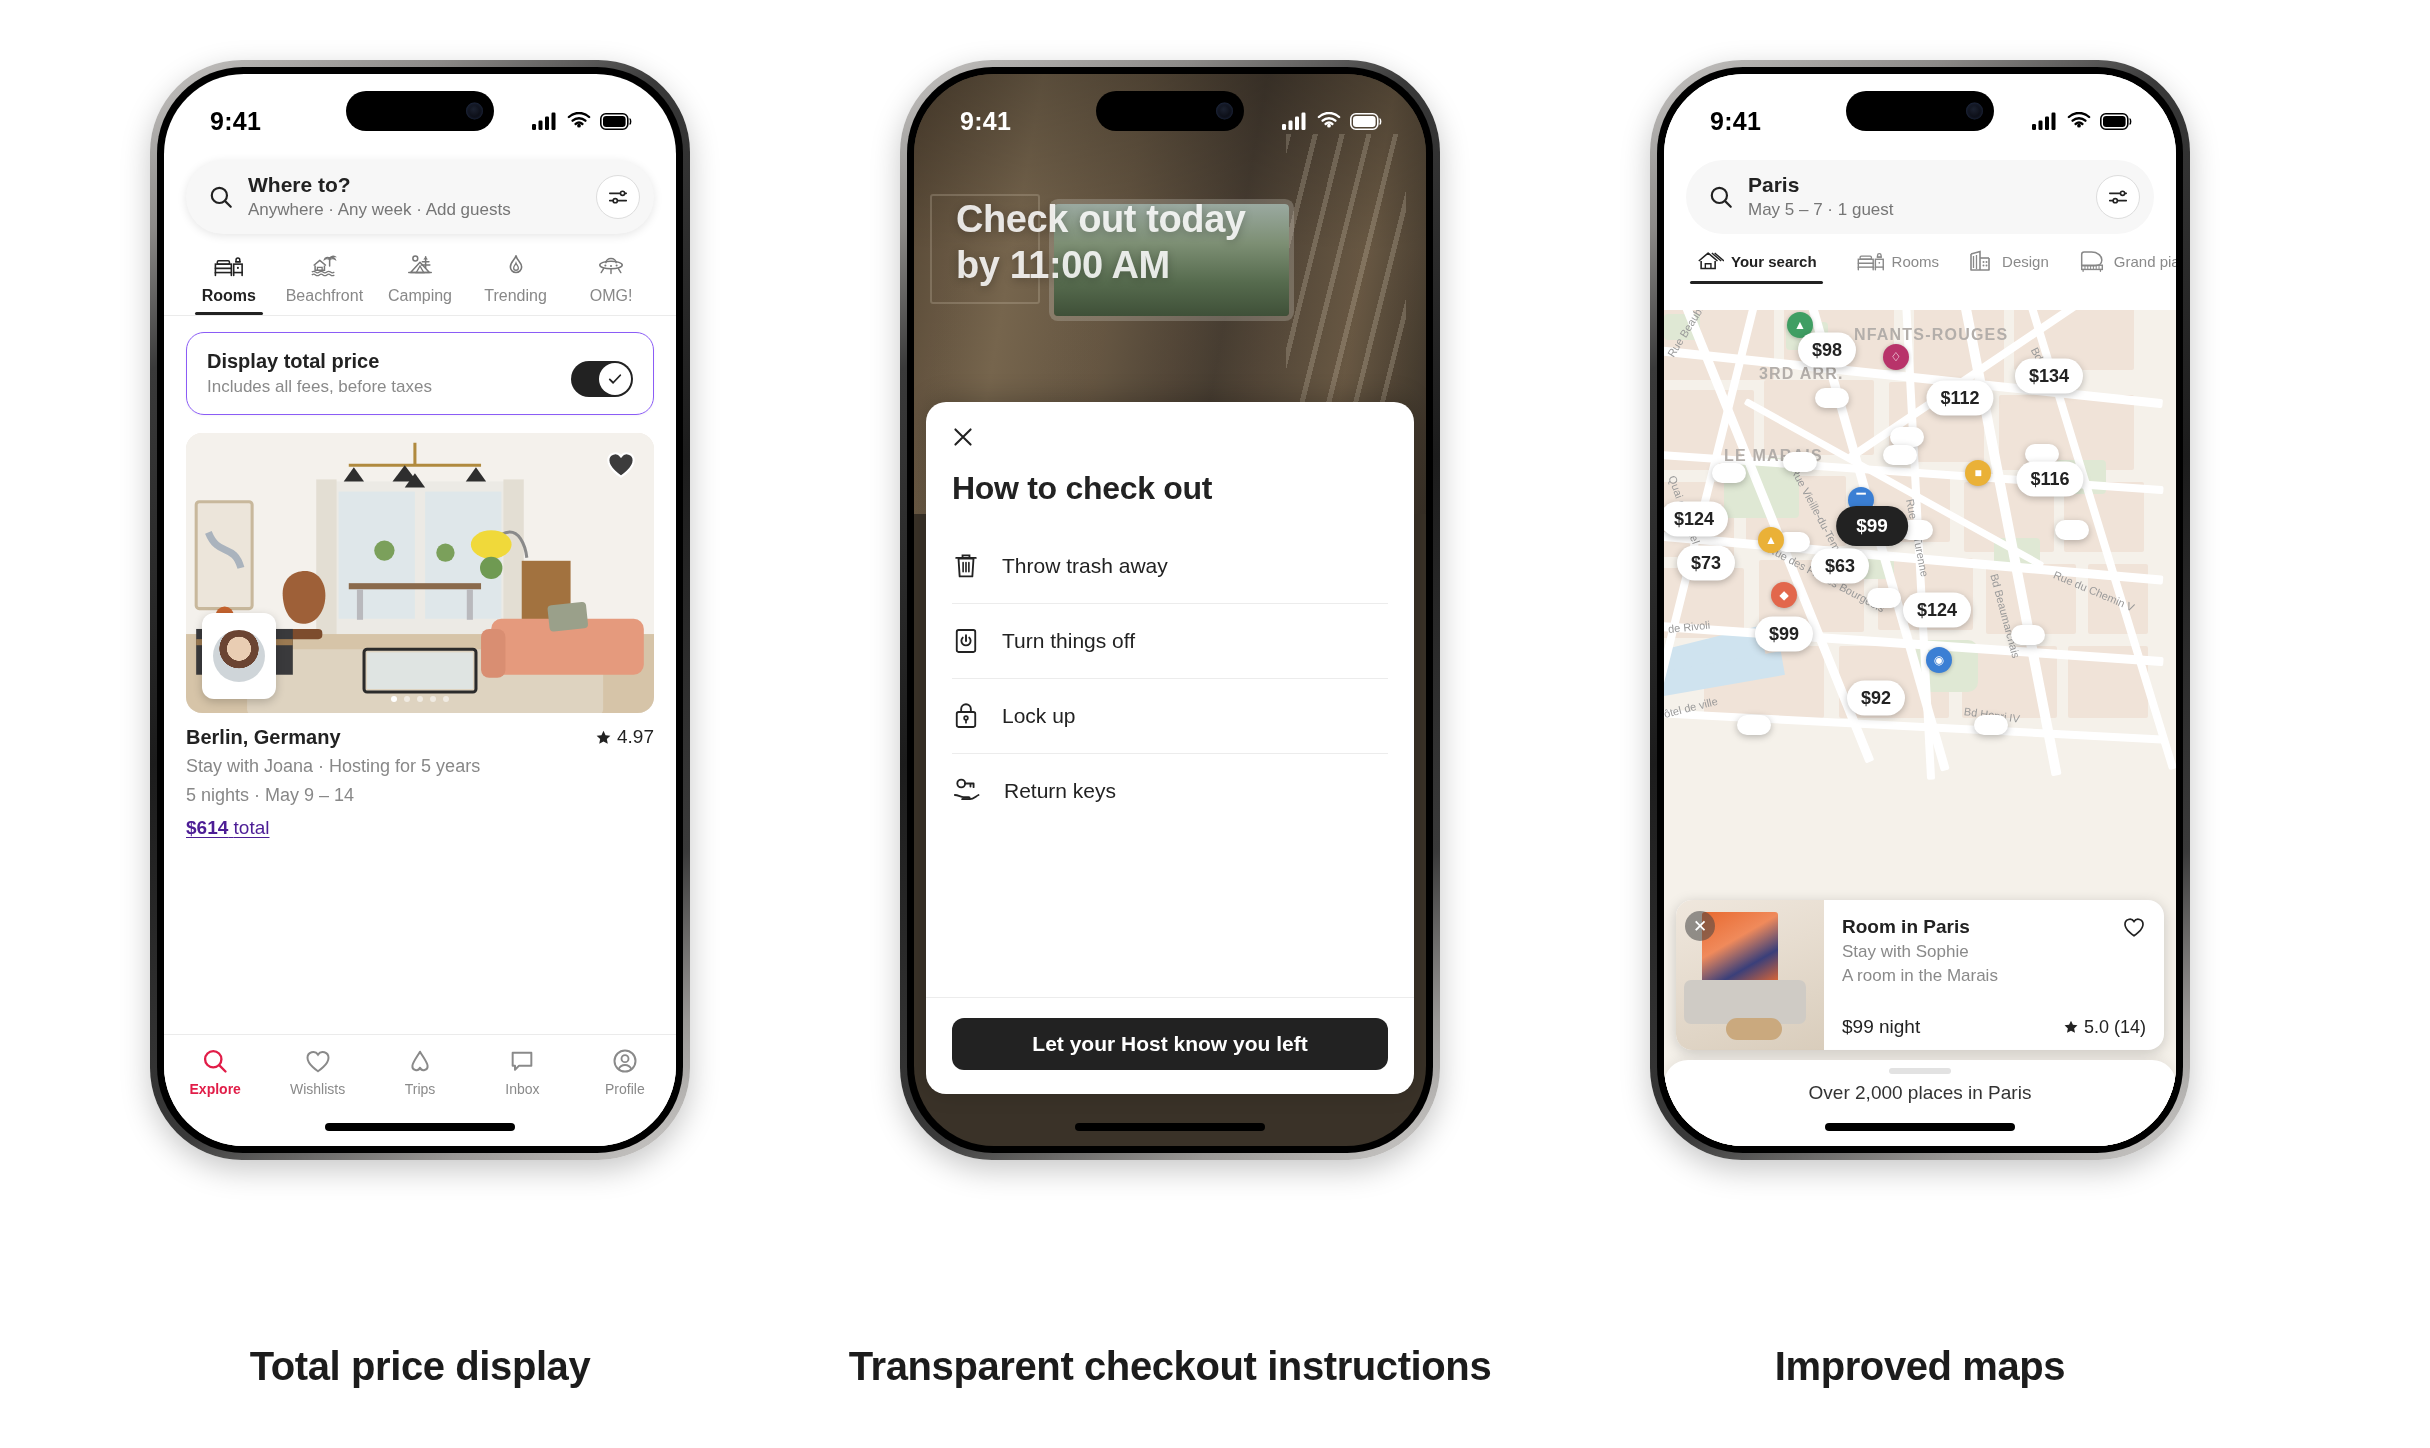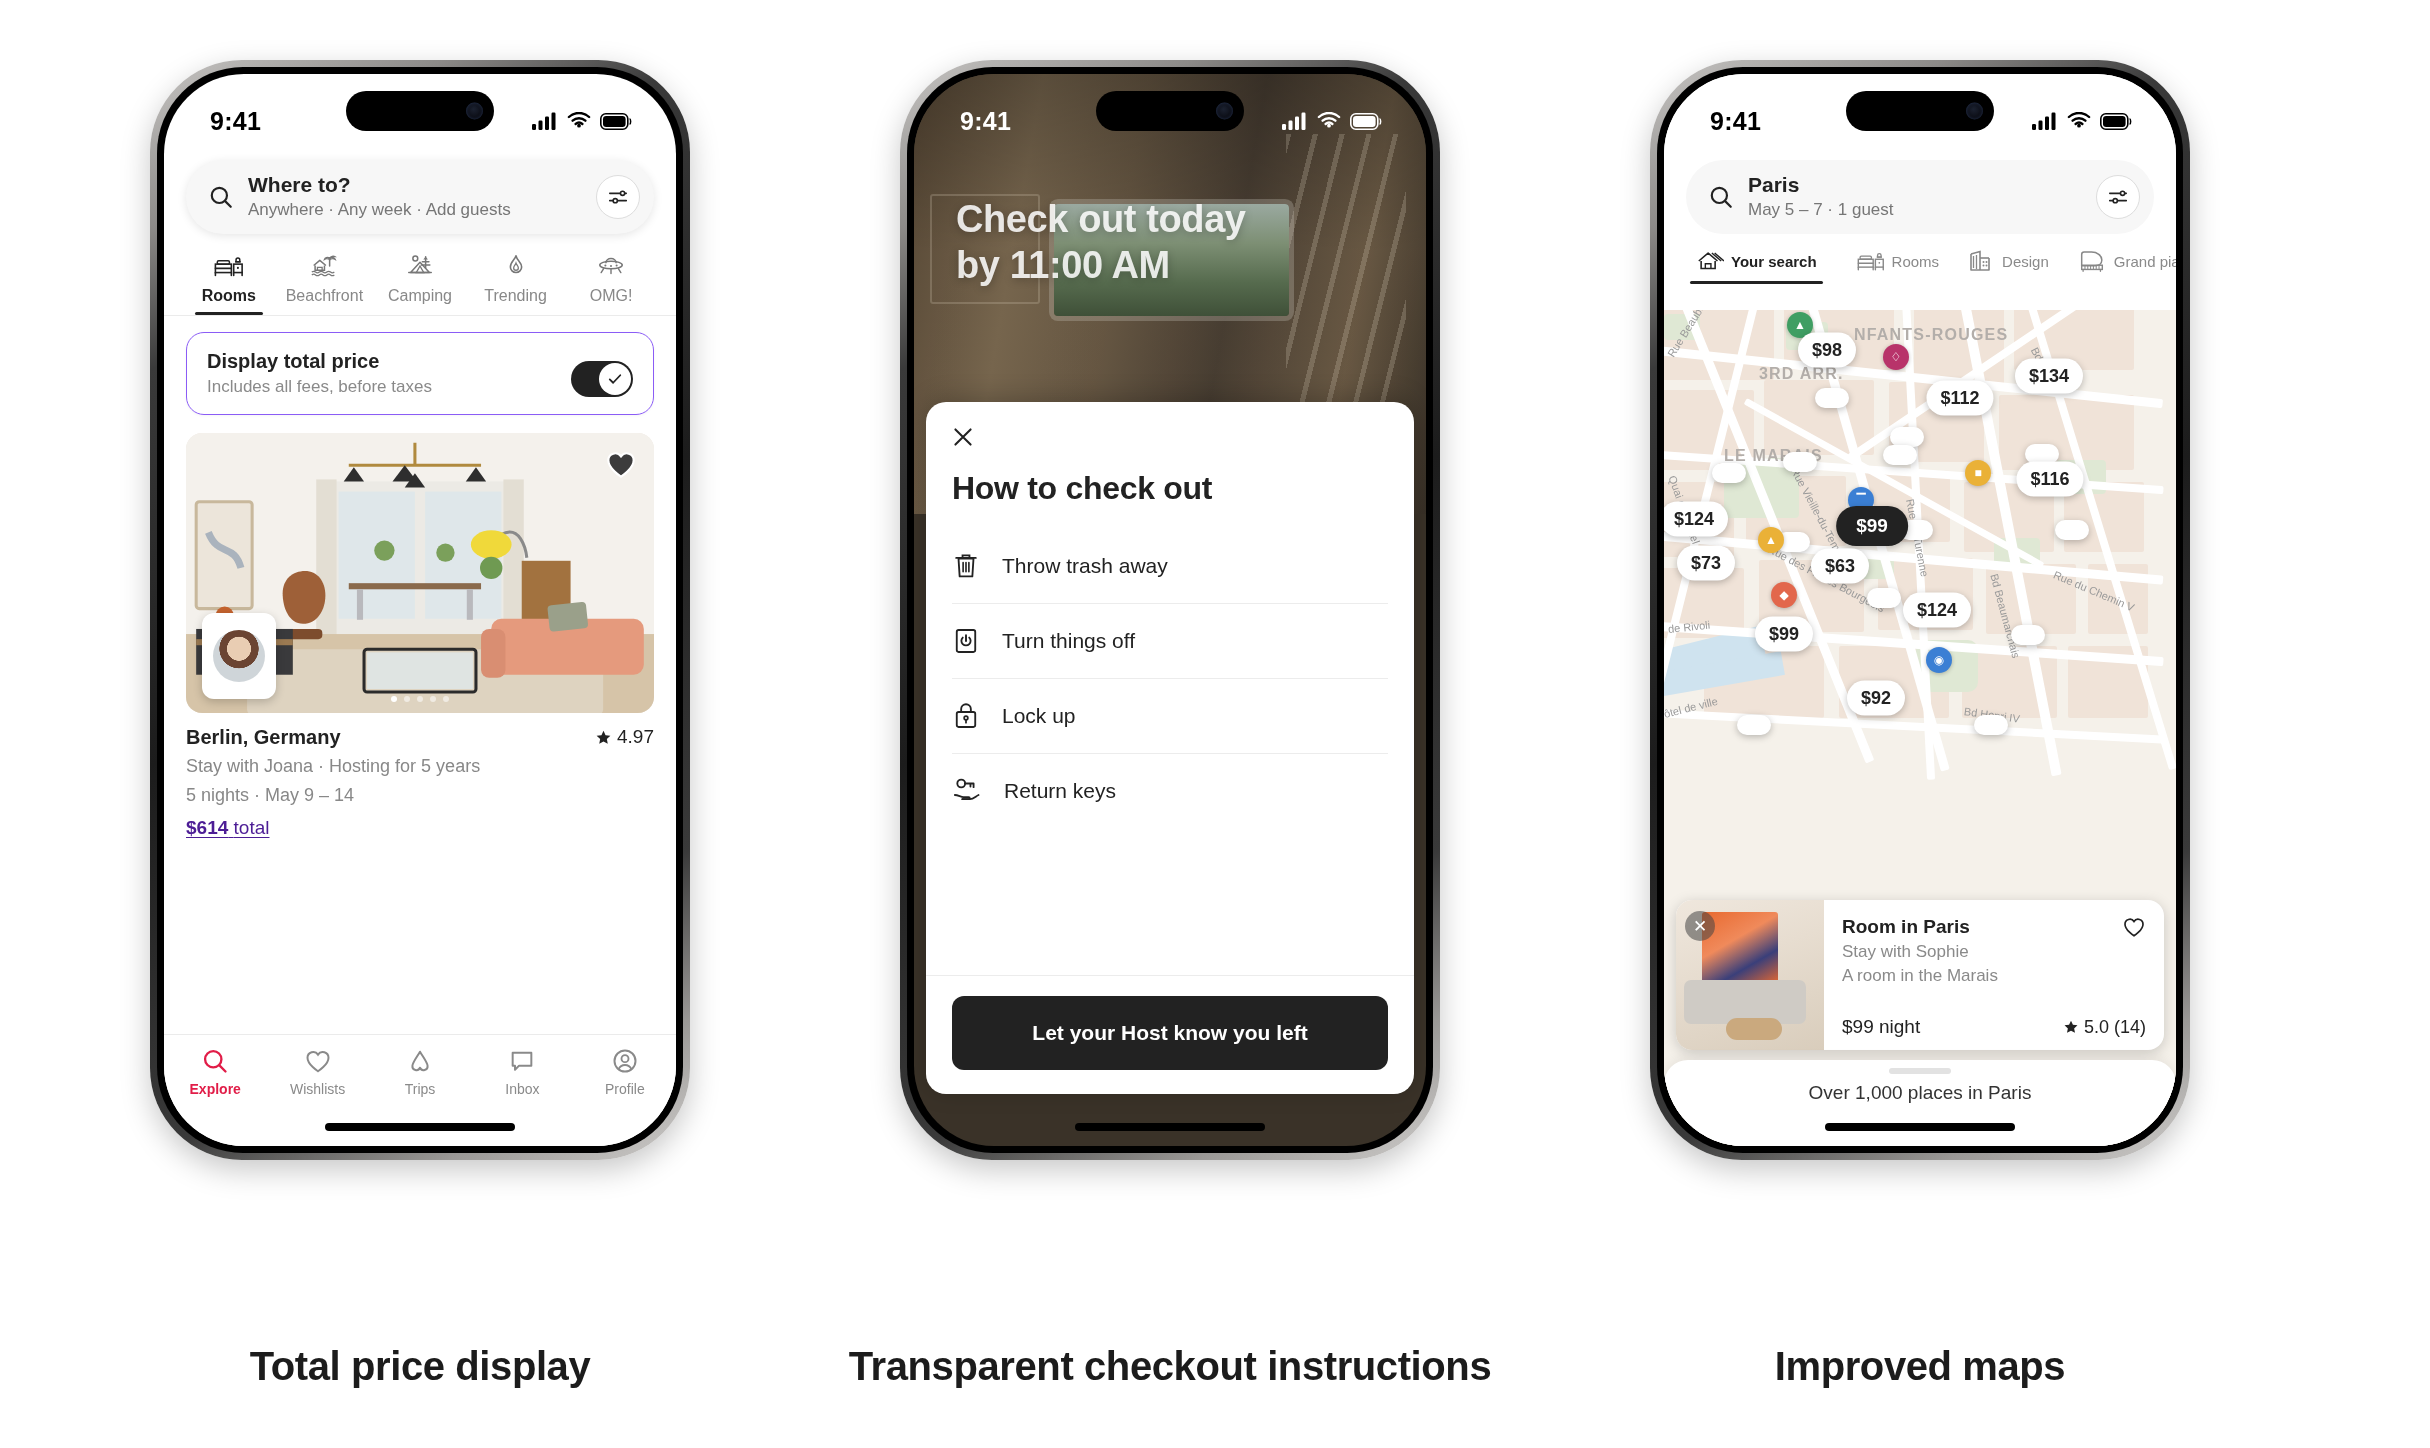--- a/index.html
+++ b/index.html
@@ -150,21 +150,21 @@
     box-shadow: 0 -4px 24px rgba(0,0,0,.22);
   }
   .sheet-close { padding: 22px 0 0 24px; }
   .sheet-h { font-size:32px; font-weight:bold; color:#222; padding: 20px 26px 0 26px; letter-spacing:-.3px; }
   .steps { padding: 0 26px; margin-top: 22px; flex:1; }
   .step { display:flex; align-items:center; gap:22px; padding: 22px 0; border-bottom:1px solid #ececec; }
   .step:last-child { border-bottom:none; }
   .step .sl { font-size:21px; color:#222; }
   .sheet-foot { border-top:1px solid #ececec; padding: 20px 26px 24px 26px; }
   .cta {
-    width:100%; height:74px; border-radius:12px; background:#222; color:#fff;
+    width:100%; height:52px; border-radius:12px; background:#222; color:#fff;
     font-size:21px; font-weight:bold; display:flex; align-items:center; justify-content:center; border:none;
   }
 
   
   .s3 { background:#fff; position:relative; height:100%; }
   .s3-head { position:absolute; left:0; right:0; top:0; background:#fff; z-index:20; padding-bottom:2px; }
   .s3-search {
     margin: 86px 22px 0 22px; height:74px; border-radius:42px; background:#f7f7f7;
     display:flex; align-items:center; padding: 0 14px 0 22px; gap:14px;
   }
@@ -700,21 +700,21 @@
                     <path d="M12 2.5l2.9 6.2 6.8.8-5 4.6 1.3 6.7L12 17.6 6 20.8l1.3-6.7-5-4.6 6.8-.8L12 2.5Z" fill="#222"></path>
                   </svg>
                   <span>5.0 (14)</span>
                 </span>
               </div>
             </div>
           </div>
 
           <div class="s3-bottom">
             <span class="s3-grab"></span>
-            <span class="t">Over 1,000 places in Paris</span>
+            <span class="t">Over 2,000 places in Paris</span>
           </div>
 
           <div class="s3-head">
             <div class="dyn-island"></div>
             <div class="statusbar">
               <span>9:41</span>
               <span class="status-right">
                 <svg width="26" height="18" viewBox="0 0 26 18">
                   <rect x="0" y="12" width="4" height="6" rx="1.2" fill="#000"></rect>
                   <rect x="6.5" y="8.5" width="4" height="9.5" rx="1.2" fill="#000"></rect>

